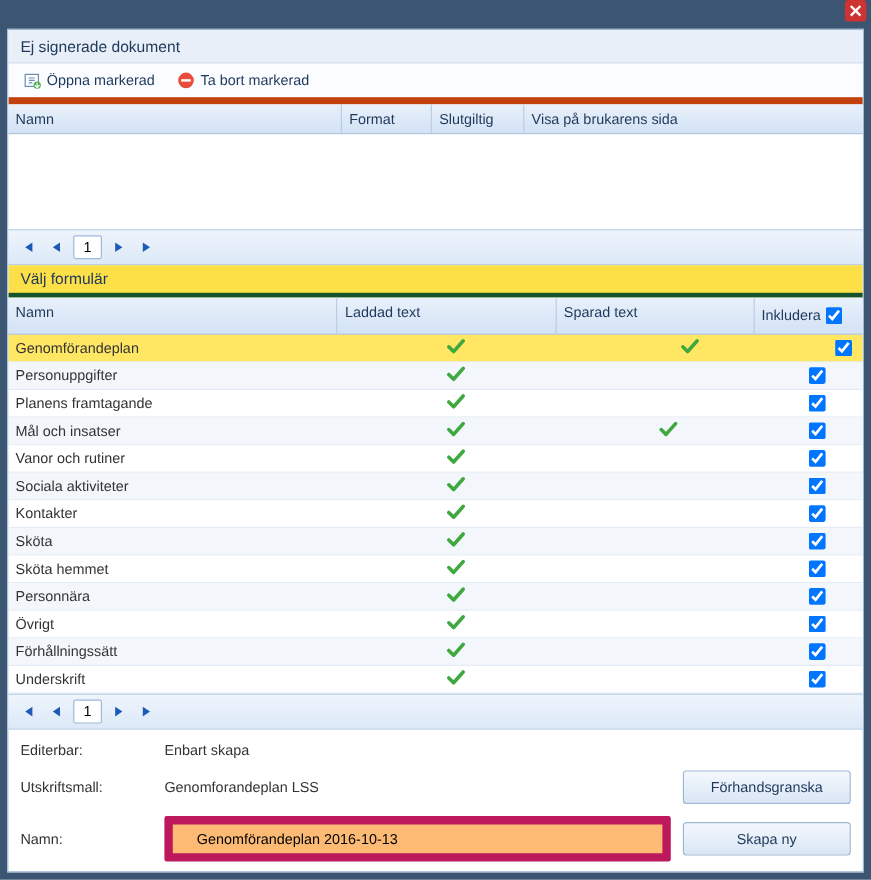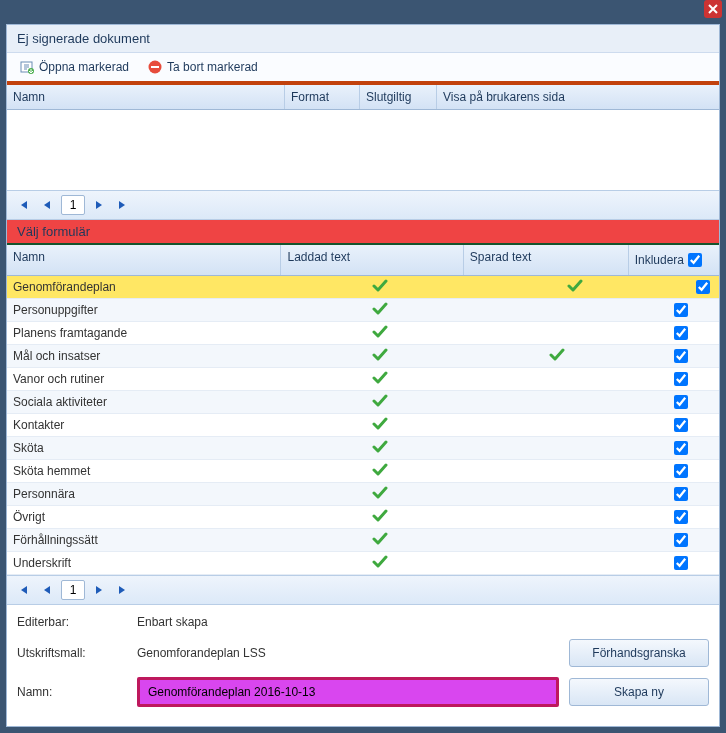--- a/index.html
+++ b/index.html
@@ -46,21 +46,21 @@
     padding: 6px 10px;
     font-size: 13px;
     color: #1e395b;
     border-bottom: 1px solid #cddbee;
   }
   .toolbar {
     display: flex;
     align-items: center;
     gap: 10px;
     padding: 4px 8px;
-    border-bottom: 4px solid #c2410c;
+    border-bottom: 6px solid #c2410c;
     background: #fafcff;
   }
   .tb-btn {
     display: flex;
     align-items: center;
     gap: 4px;
     padding: 2px 4px;
     cursor: pointer;
     color: #1e395b;
   }
@@ -104,25 +104,25 @@
     width: 24px;
     height: 20px;
     text-align: center;
     border: 1px solid #9fb8d6;
     background: #fff;
     border-radius: 2px;
     font-size: 12px;
   }
   .pager svg { width: 12px; height: 12px; }
   .section-title {
-    background: #ef4444;
+    background: #fde047;
     padding: 4px 10px;
     font-size: 13px;
     color: #1e395b;
-    border-bottom: 2px solid #14532d;
+    border-bottom: 4px solid #14532d;
   }
   .forms-table { flex: 0 0 auto; }
   .forms-header {
     display: flex;
     background: linear-gradient(#e9f1fb, #d3e2f5);
     border-bottom: 1px solid #9fb8d6;
     color: #1e395b;
   }
   .forms-header .col {
     padding: 5px 6px;
@@ -177,25 +177,25 @@
     border-radius: 3px;
     color: #1e395b;
     padding: 6px 20px;
     min-width: 140px;
     text-align: center;
     cursor: pointer;
     font-size: 12px;
   }
   .name-input {
     flex: 1;
-    border: 3px solid #be185d;
-    padding: 5px 8px;
+    border: 7px solid #be185d;
+    padding: 5px 20px;
     font-size: 12px;
     border-radius: 2px;
-    background: #d946ef;
+    background: #fdba74;
   }
   
   .gc1 { width: 278px; }
   .gc2 { width: 110px; }
   .gc3 { width: 75px; }
   .gc4 { width: 77px; }
   .gc5 { flex: 1; }
   
   .fc1 { width: 280px; }
   .fc2 { width: 186px; }

